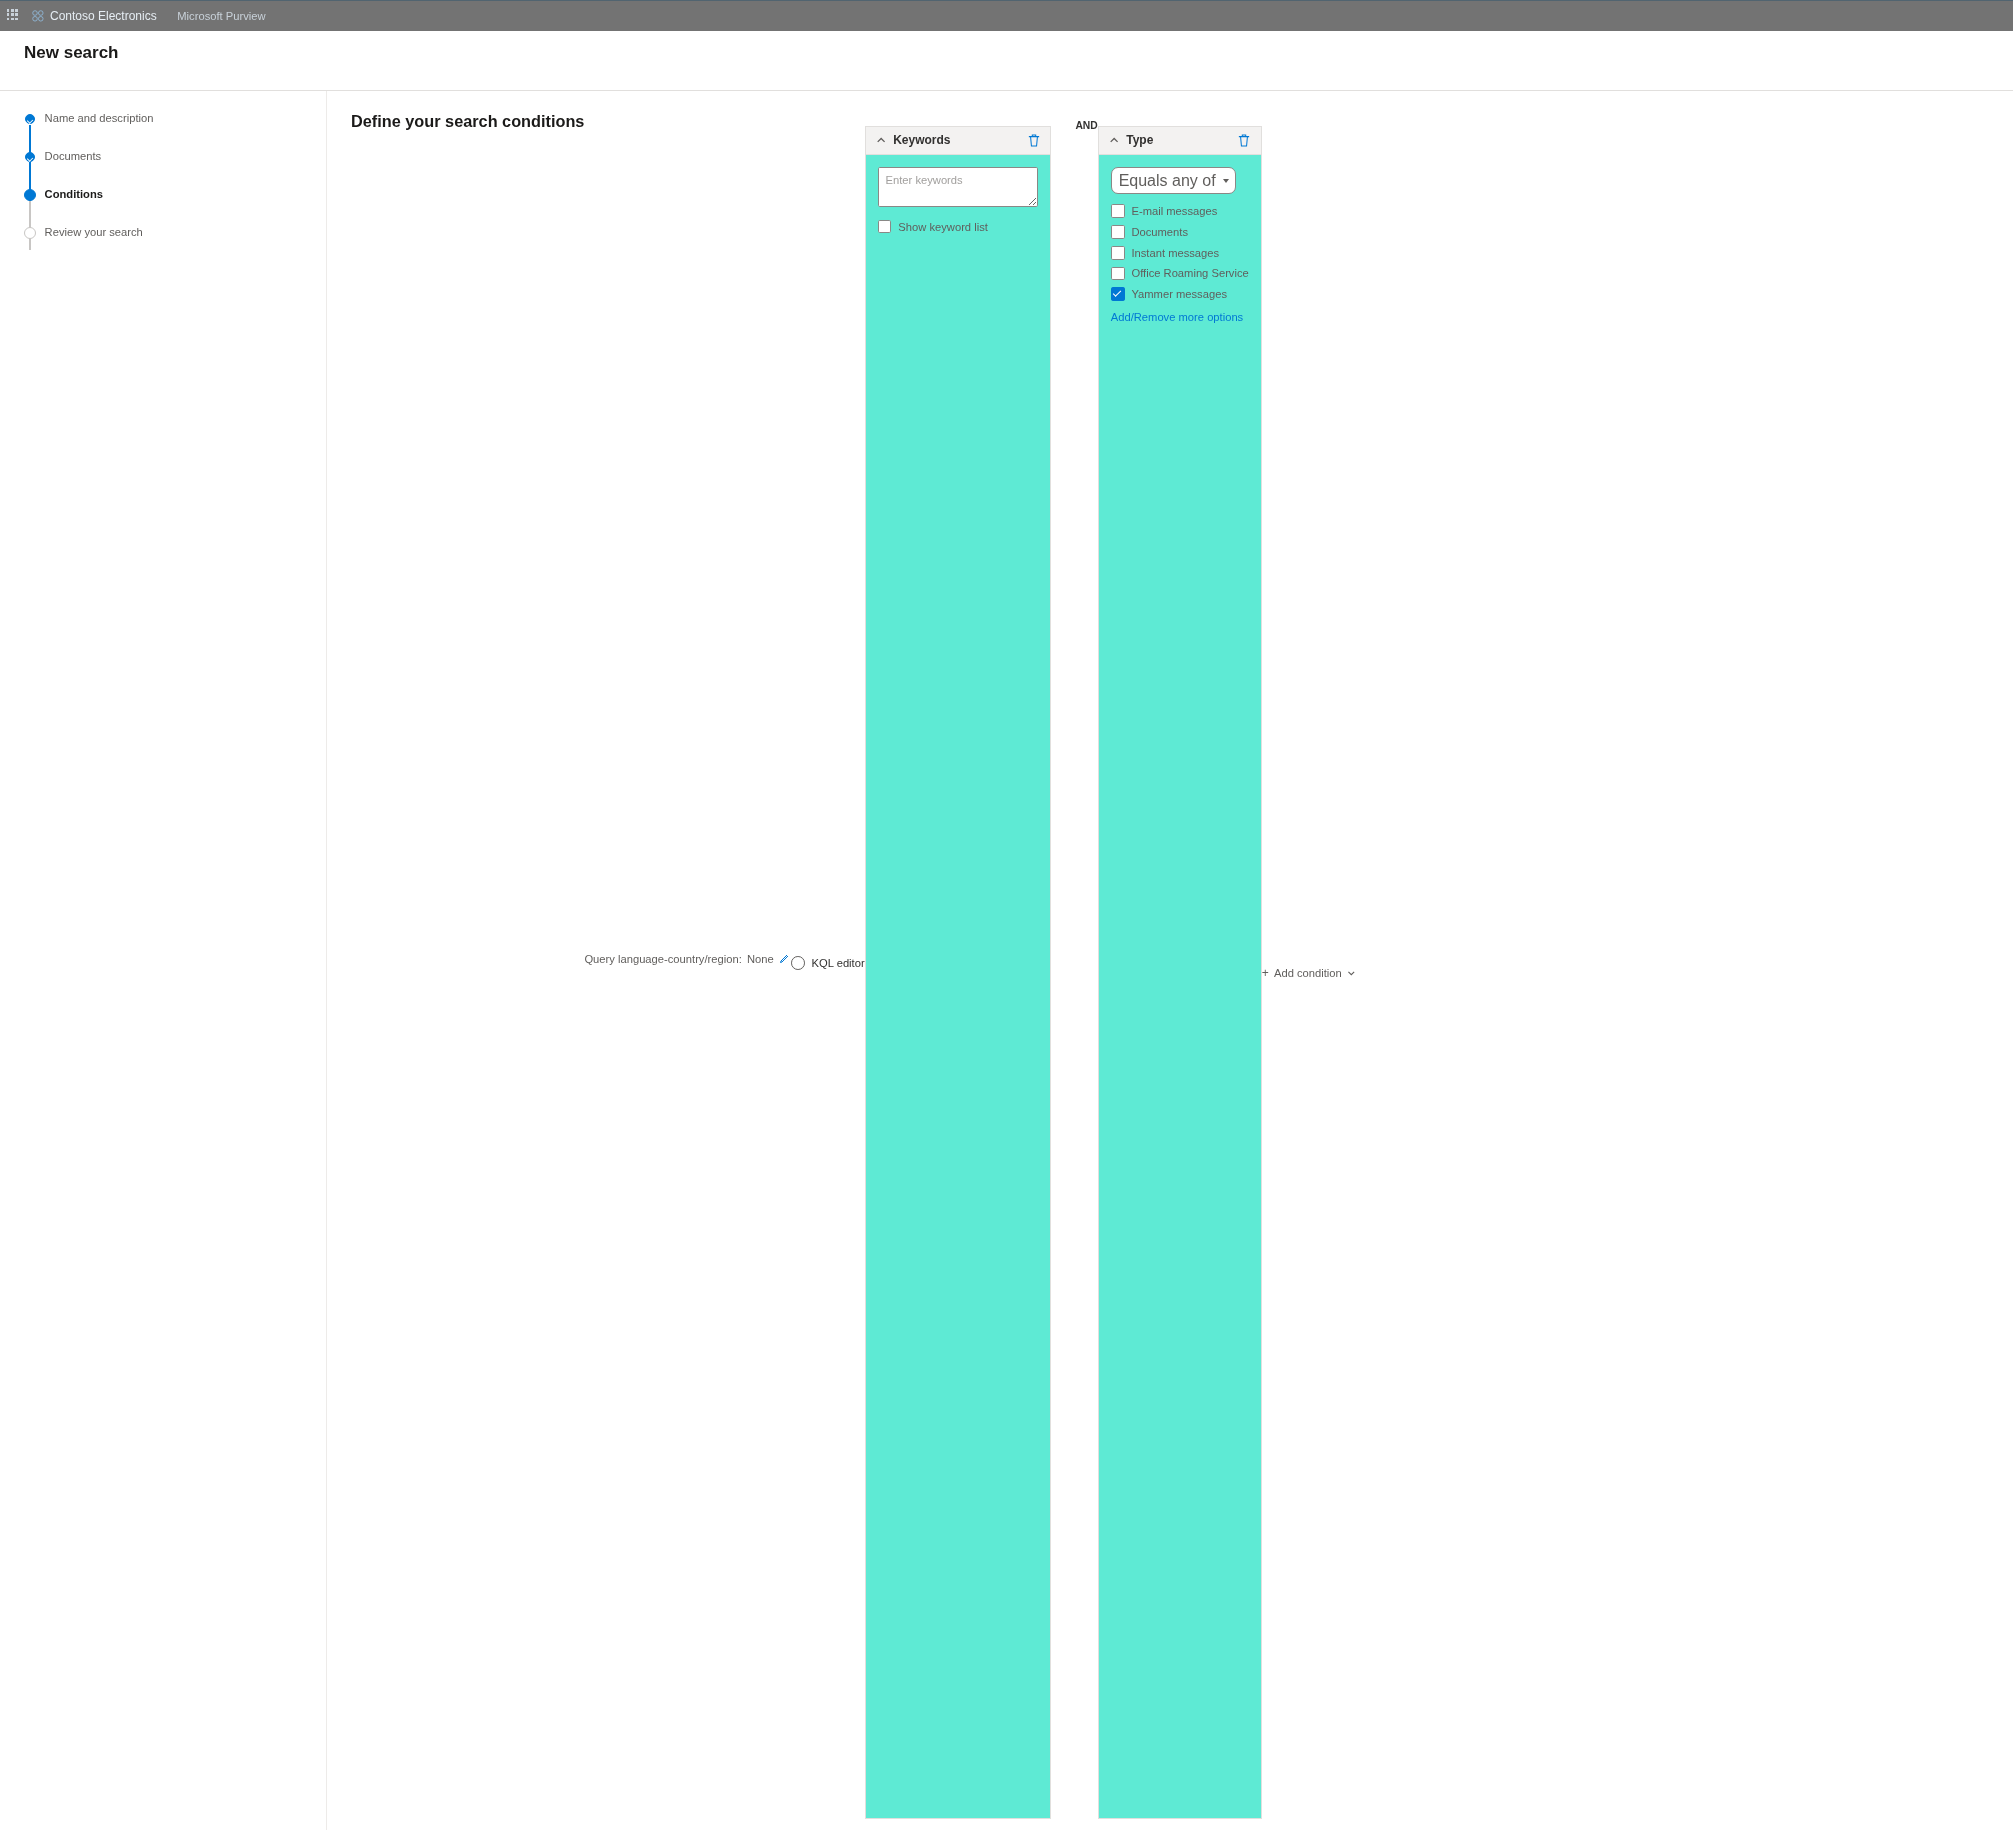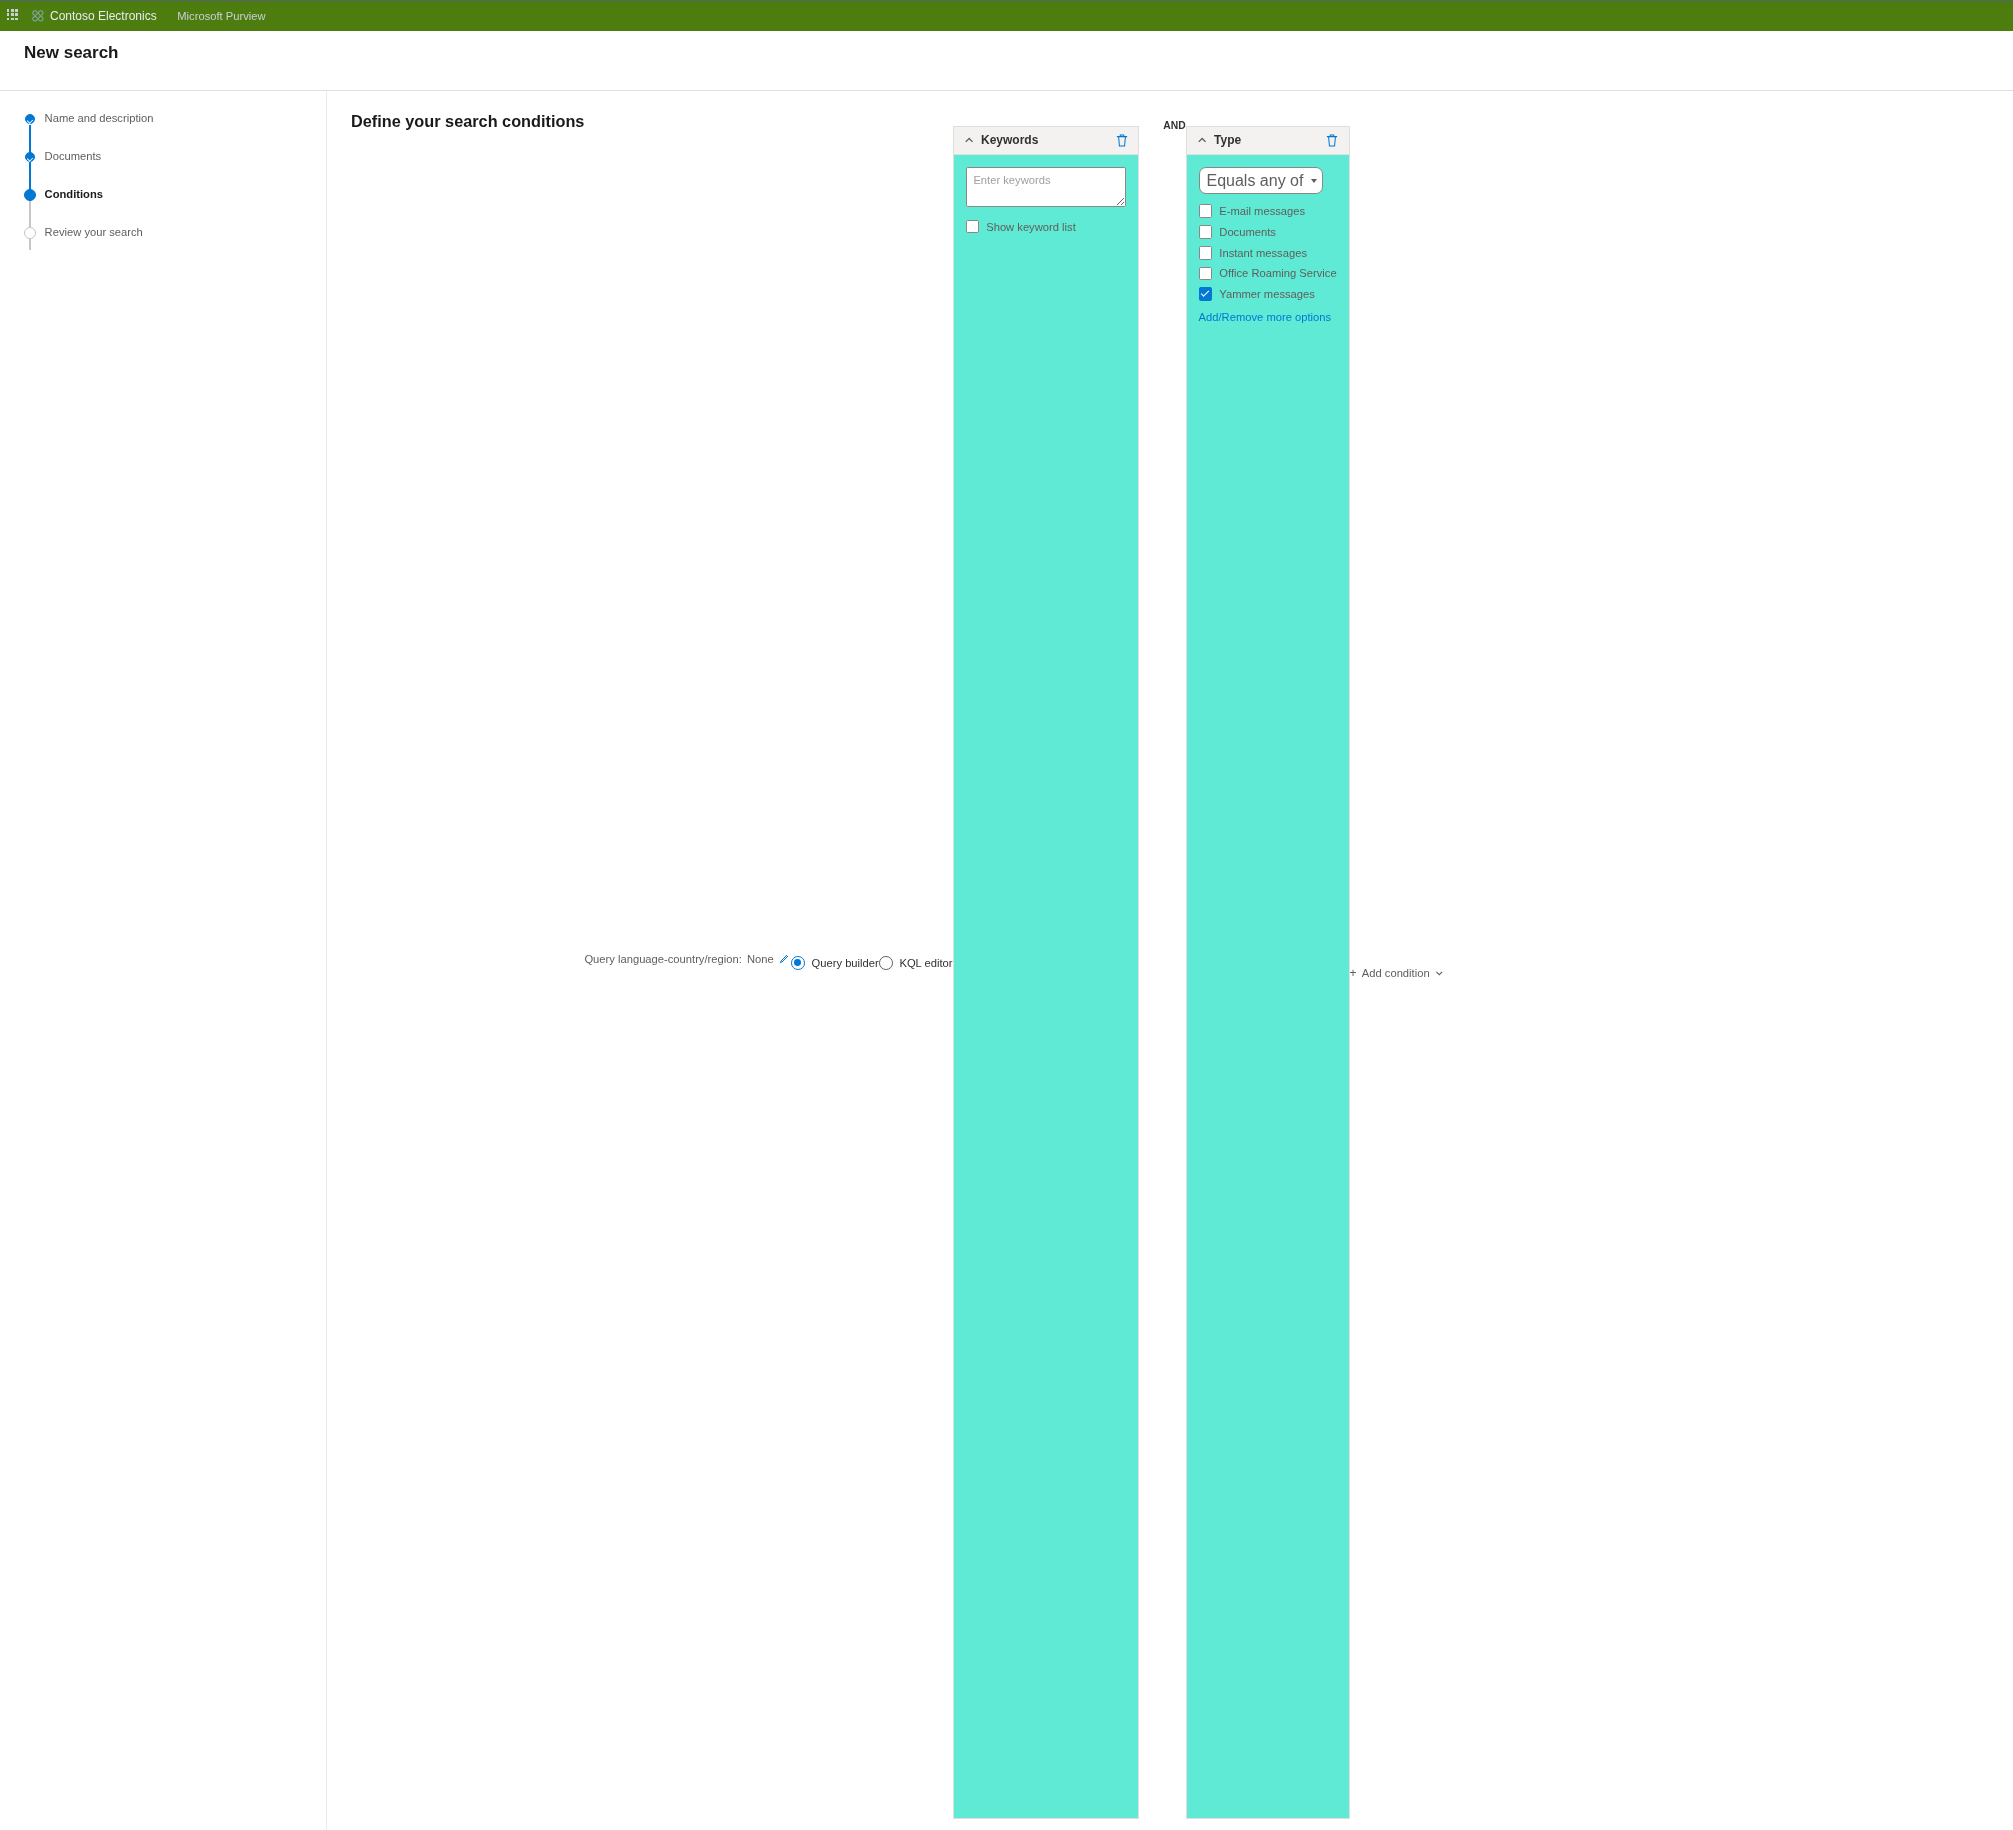--- a/index.html
+++ b/index.html
@@ -6,21 +6,21 @@
   html, body { height: 100%; }
   body {
     font-family: "Segoe UI", -apple-system, BlinkMacSystemFont, sans-serif;
     font-size: 11.2px;
     color: #323130;
     background: #fff;
   }
   
   .topbar {
     height: 31px;
-    background: #4d7c0f;
+    background: #737373;
     border-top: 1.7px solid #516470;
     color: #fff;
     display: flex;
     align-items: center;
     padding: 0 6.9px;
     gap: 10.3px;
   }
   .waffle {
     width: 13.8px; height: 13.8px;
     display: grid;
@@ -294,24 +294,20 @@
       <span>Query language-country/region:</span>
       <span>None</span>
       <span class="edit-icon">
         <svg width="12" height="12" viewBox="0 0 24 24" fill="none" stroke="#0078d4" stroke-width="2">
           <path d="M3 21l3-1 11-11-2-2L4 18l-1 3z"></path>
             <path d="M14 6l4 4"></path>
         </svg>
       </span>
     </div>
 
-    <div class="radio-row">
-      <span class="radio selected"></span>
-      <span class="radio-label">Query builder</span>
-    </div>
     <div class="radio-row">
       <span class="radio"></span>
       <span class="radio-label">KQL editor</span>
     </div>
 
     <div class="panel">
       <div class="panel-header">
         <div class="left">
           <span class="chev">
             <svg viewBox="0 0 12 12">

